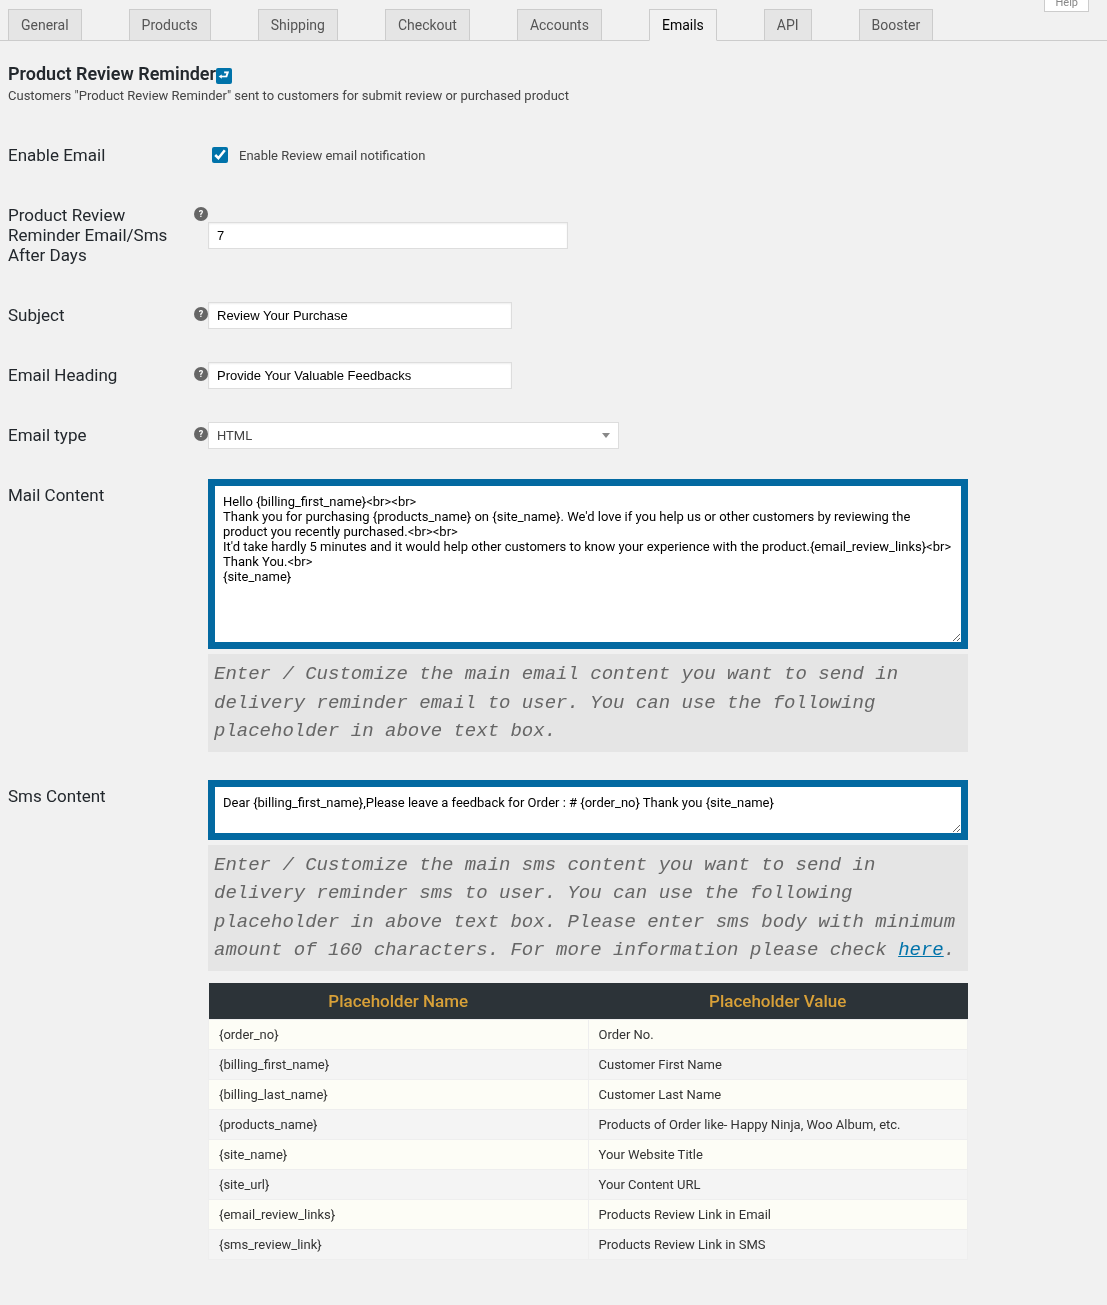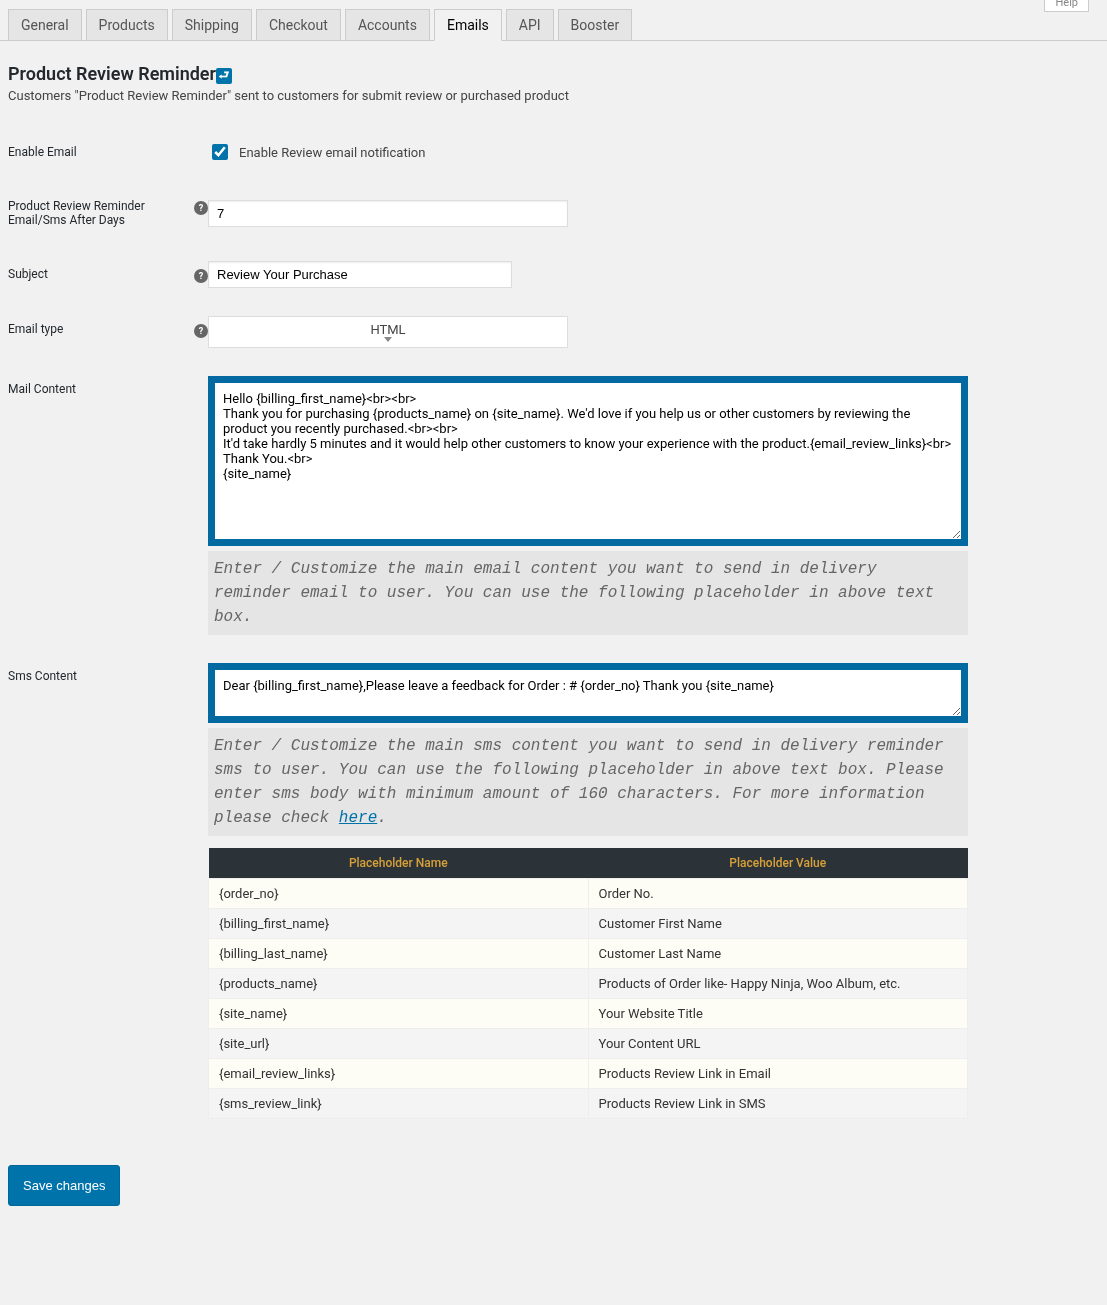--- a/index.html
+++ b/index.html
@@ -9,20 +9,21 @@
     font-size: 13px;
     color: #444;
     background: #f1f1f1;
   }
   .wrap { padding: 0 0 40px 0; }
   .nav-tabs {
     border-bottom: 1px solid #ccc;
     padding: 9px 15px 0 8px;
     display: flex;
     align-items: flex-end;
+    gap: 43px;
   }
   .nav-tab {
     border: 1px solid #ccc;
     border-bottom: none;
     background: #e5e5e5;
     color: #555;
     margin: 0 4px 0 0;
     padding: 6px 12px;
     font-size: 14px;
     text-decoration: none;
@@ -58,21 +59,21 @@
     border-radius:2px;
   }
   p.subdesc { margin: 2px 0 22px 0; font-size: 13px; color: #444; }
   table.form-table { width: 100%; border-collapse: collapse; }
   table.form-table th {
     text-align: left;
     vertical-align: top;
     width: 200px;
     padding: 20px 10px 20px 0;
     font-weight: 400;
-    font-size: 12px;
+    font-size: 17px;
     color: #23282d;
   }
   table.form-table td {
     vertical-align: middle;
     padding: 14px 0;
     position: relative;
   }
   .help-tip {
     display: inline-block;
     width: 14px; height: 14px;
@@ -95,30 +96,29 @@
   input[type="text"], input[type="number"] {
     width: 304px;
     padding: 5px 8px;
     border: 1px solid #ddd;
     font-size: 13px;
     background:#fff;
     box-shadow: inset 0 1px 2px rgba(0,0,0,0.07);
   }
   input[type="number"] { width: 360px; }
   .select-wrap {
-    width: 360px;
+    width: 411px;
     background:#fff;
     border:1px solid #ddd;
     padding: 5px 8px;
     font-size:13px;
     display:flex;
     justify-content:space-between;
     align-items:center;
     cursor:pointer;
-    flex-direction:column;
   }
   .select-wrap .caret {
     width:0;height:0;
     border-left:4px solid transparent;
     border-right:4px solid transparent;
     border-top:5px solid #888;
   }
   textarea.large {
     width: 100%;
     max-width: 760px;
@@ -127,21 +127,21 @@
     border:7px solid #0369a1;
     font-size:13px;
     font-family: inherit;
     resize: both;
     background:#fff;
   }
   textarea.small { min-height: 50px; }
   .hint {
     font-family: "Courier New", monospace;
     font-style: italic;
-    font-size: 16px;
+    font-size: 19px;
     color: #666;
     background: #e5e5e5;
     padding: 6px;
     margin-top: 2px;
     max-width: 760px;
     line-height:1.5;
   }
   .hint a { color: #0073aa; text-decoration: underline; font-style: italic; }
   table.placeholders {
     border-collapse: collapse;
@@ -231,20 +231,27 @@
           </td>
         </tr>
         <tr>
           <th>Subject</th>
           <td>
             <span class="help-tip">?</span>
             <input type="text" value="Review Your Purchase" style="">
           </td>
         </tr>
         <tr>
+          <th>Email Heading</th>
+          <td>
+            <span class="help-tip">?</span>
+            <input type="text" value="Provide Your Valuable Feedbacks" style="">
+          </td>
+        </tr>
+        <tr>
           <th>Email type</th>
           <td>
             <span class="help-tip">?</span>
             <div class="select-wrap">
               <span>HTML</span>
               <span class="caret"></span>
             </div>
           </td>
         </tr>
         <tr>

